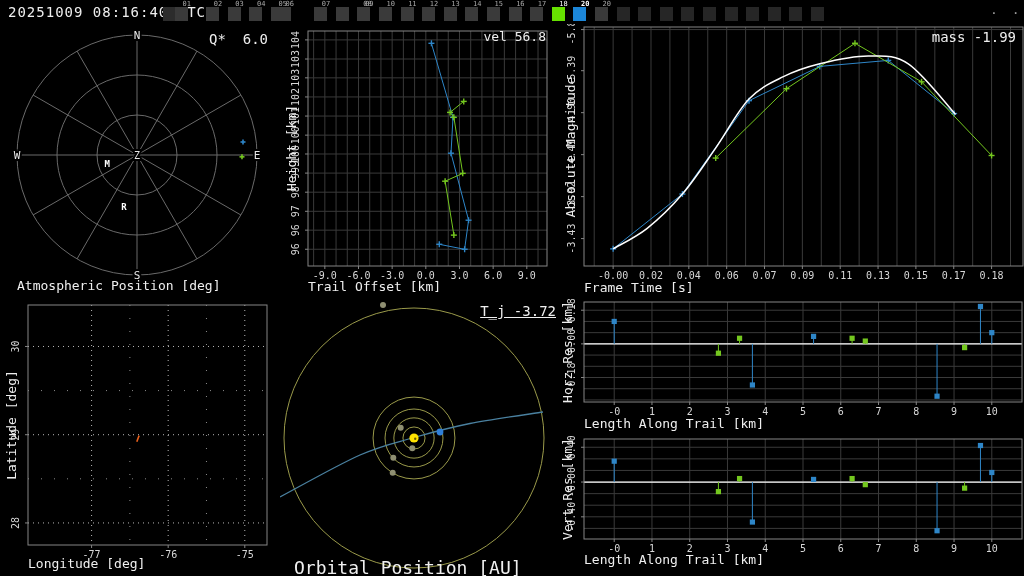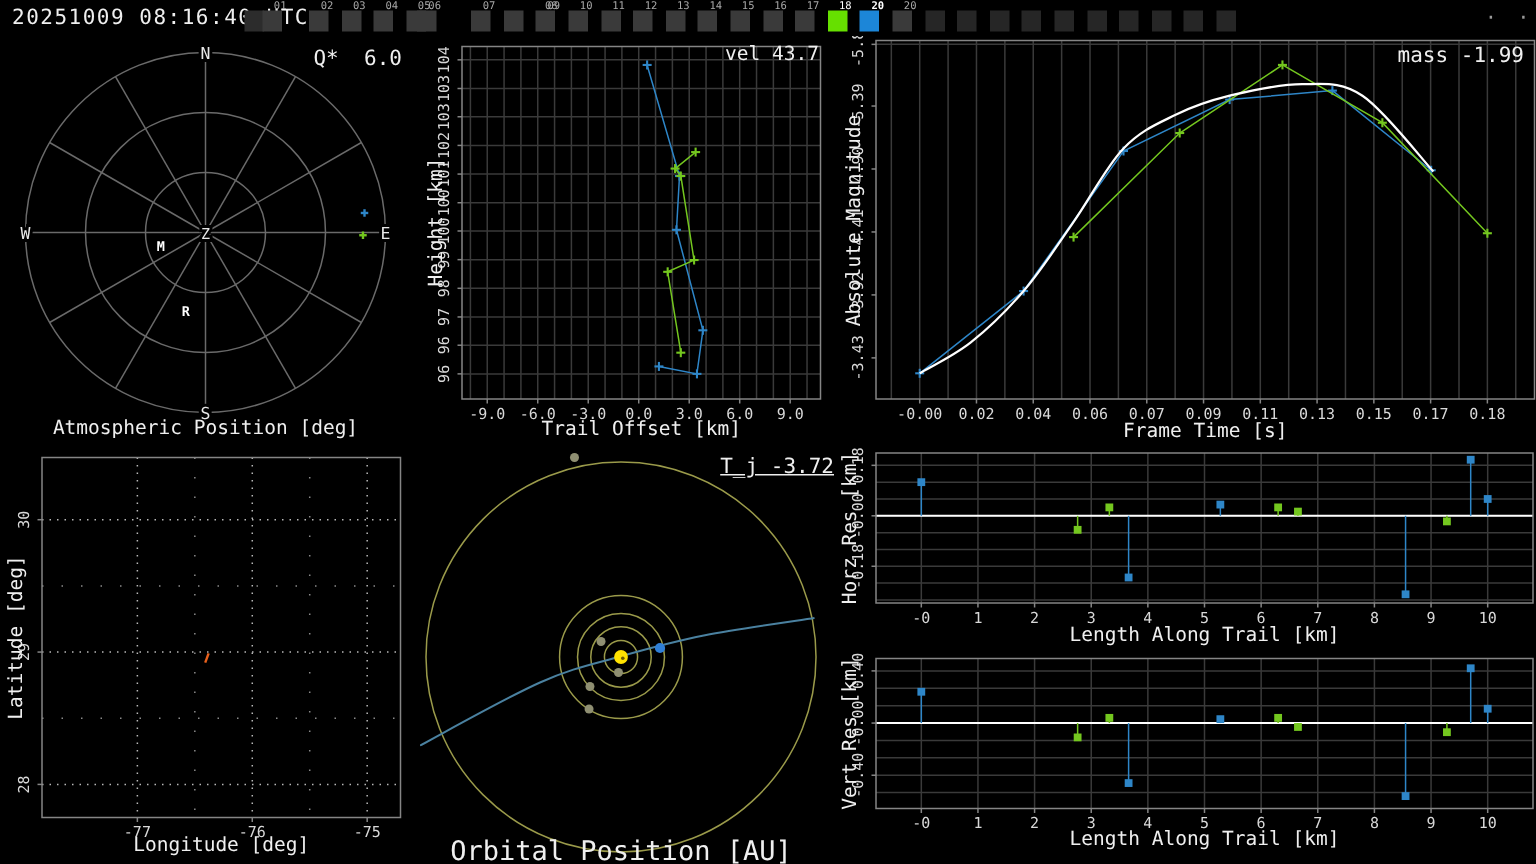--- a/index.html
+++ b/index.html
@@ -1,20 +1,20 @@
 <!DOCTYPE html>
 <html><head>
 <meta charset="utf-8">
 <style>
   html,body{margin:0;padding:0;background:#000;}
   body{width:1024px;height:576px;position:relative;overflow:hidden;
        font-family:"DejaVu Sans Mono",monospace;}
   .lbl{position:absolute;color:#efefef;white-space:pre;line-height:1;}
   .rot{transform:translate(-50%,-50%) rotate(-90deg);}
-  .ctr{text-align:center;}
+  .ctr{text-align:left;}
   .rgt{text-align:right;}
   #topbar{position:absolute;left:0;top:0;width:1024px;height:24px;background:#000;}
   #frames{position:absolute;left:0;top:0;width:1024px;height:24px;}
   .tile{position:absolute;top:0;width:21px;height:24px;}
   .tile .sq{position:absolute;left:0;top:7px;width:13px;height:14px;background:#3a3a3a;}
   .tile .num{position:absolute;right:5px;top:0px;font-size:7px;color:#a8a8a8;}
   #plots{position:absolute;left:0;top:0;}
   svg text{font-family:"DejaVu Sans Mono",monospace;}
 </style>
 </head>
@@ -586,21 +586,21 @@
         <div class="sq" style="background: rgb(38, 38, 38);"></div>
       </div>
       <div class="tile" style="left: 811px;">
         <div class="sq" style="background: rgb(38, 38, 38);"></div>
       </div>
     </div>
   <div class="lbl" style="left:990px;top:6px;font-size:13px;color:#9a9a9a;letter-spacing:3px;">· · ·</div>
 </div>
 
 <div class="lbl rgt" style="left:150px;top:32px;width:118px;font-size:14px;">Q*  6.0</div>
-<div class="lbl rgt" style="left:430px;top:30px;width:116px;font-size:13px;">vel 43.7</div>
+<div class="lbl rgt" style="left:430px;top:30px;width:116px;font-size:13px;">vel 56.8</div>
 <div class="lbl rgt" style="left:878px;top:30px;width:138px;font-size:14px;">mass -1.99</div>
 <div class="lbl rgt" style="left:431px;top:304px;width:125px;font-size:14px;text-decoration:underline;">T_j -3.72</div>
 
 <div class="lbl ctr" style="left:17px;top:279px;width:240px;font-size:13px;">Atmospheric Position [deg]</div>
 <div class="lbl ctr" style="left:308px;top:280px;width:239px;font-size:13px;">Trail Offset [km]</div>
 <div class="lbl rot" style="left:291px;top:148px;font-size:13px;">Height [km]</div>
 <div class="lbl ctr" style="left:584px;top:281px;width:439px;font-size:13px;">Frame Time [s]</div>
 <div class="lbl rot" style="left:570px;top:147px;font-size:13px;">Absolute Magnitude</div>
 <div class="lbl ctr" style="left:28px;top:557px;width:239px;font-size:13px;">Longitude [deg]</div>
 <div class="lbl rot" style="left:11px;top:425px;font-size:13px;">Latitude [deg]</div>

